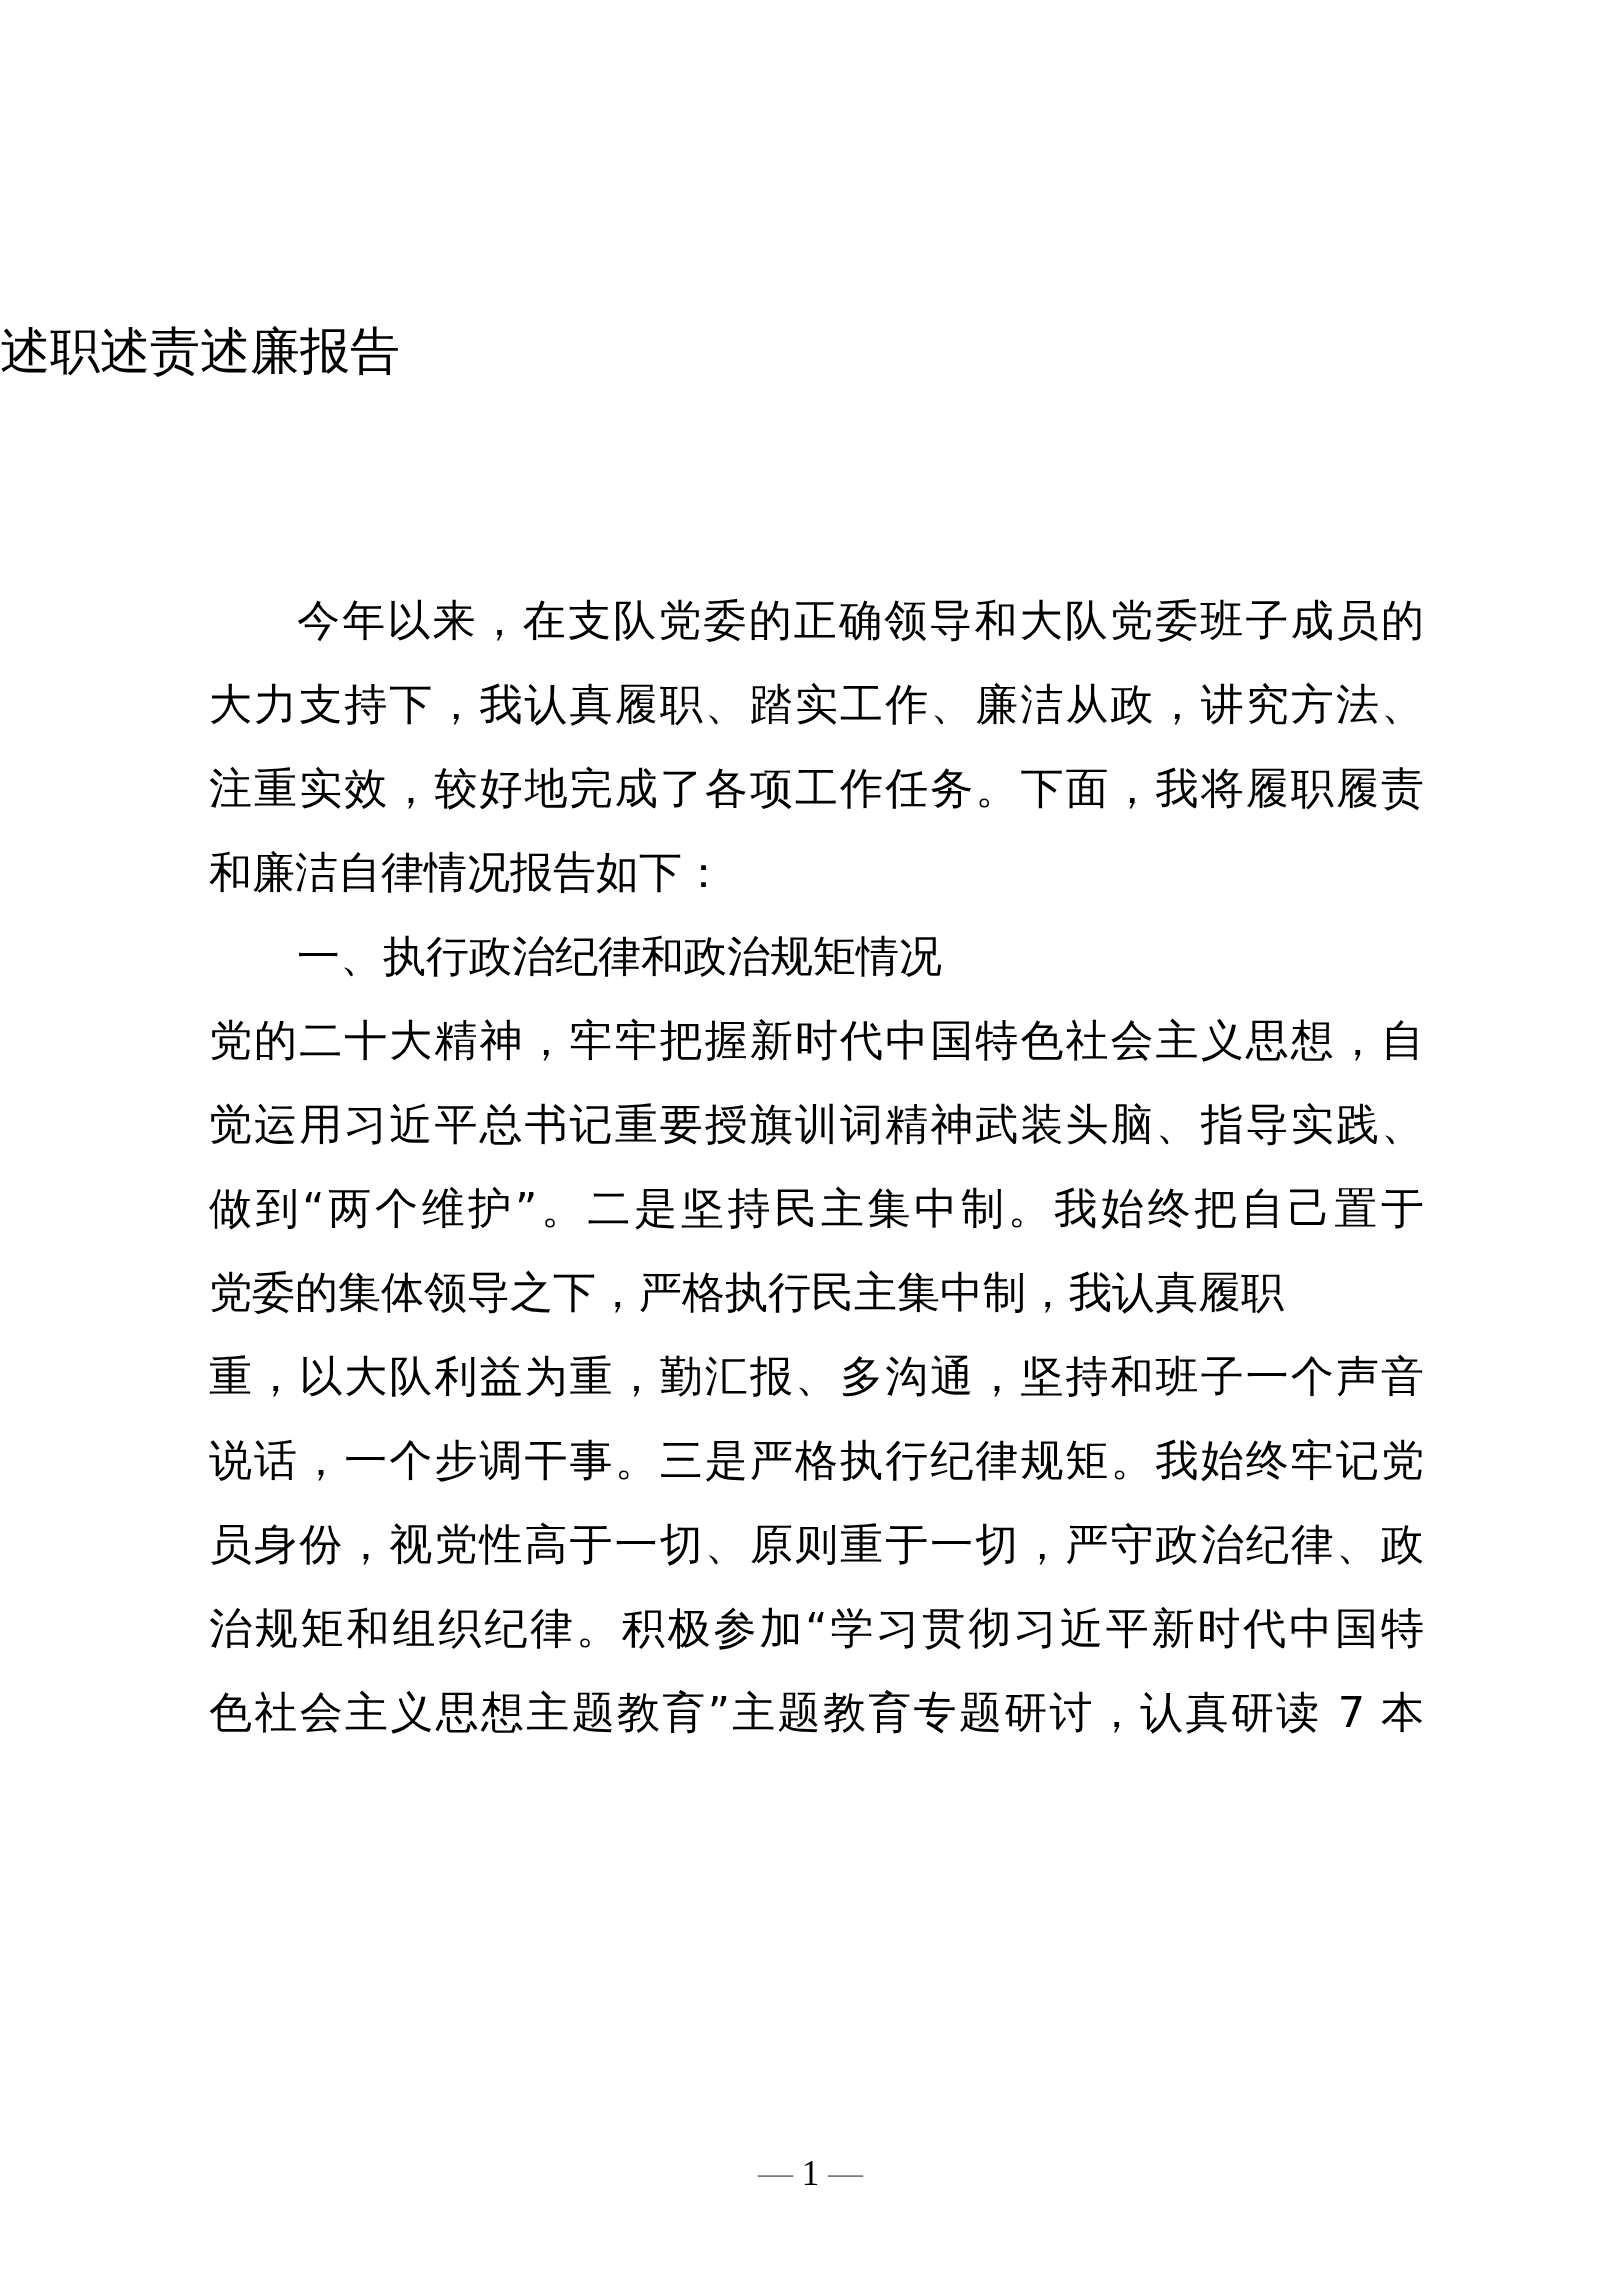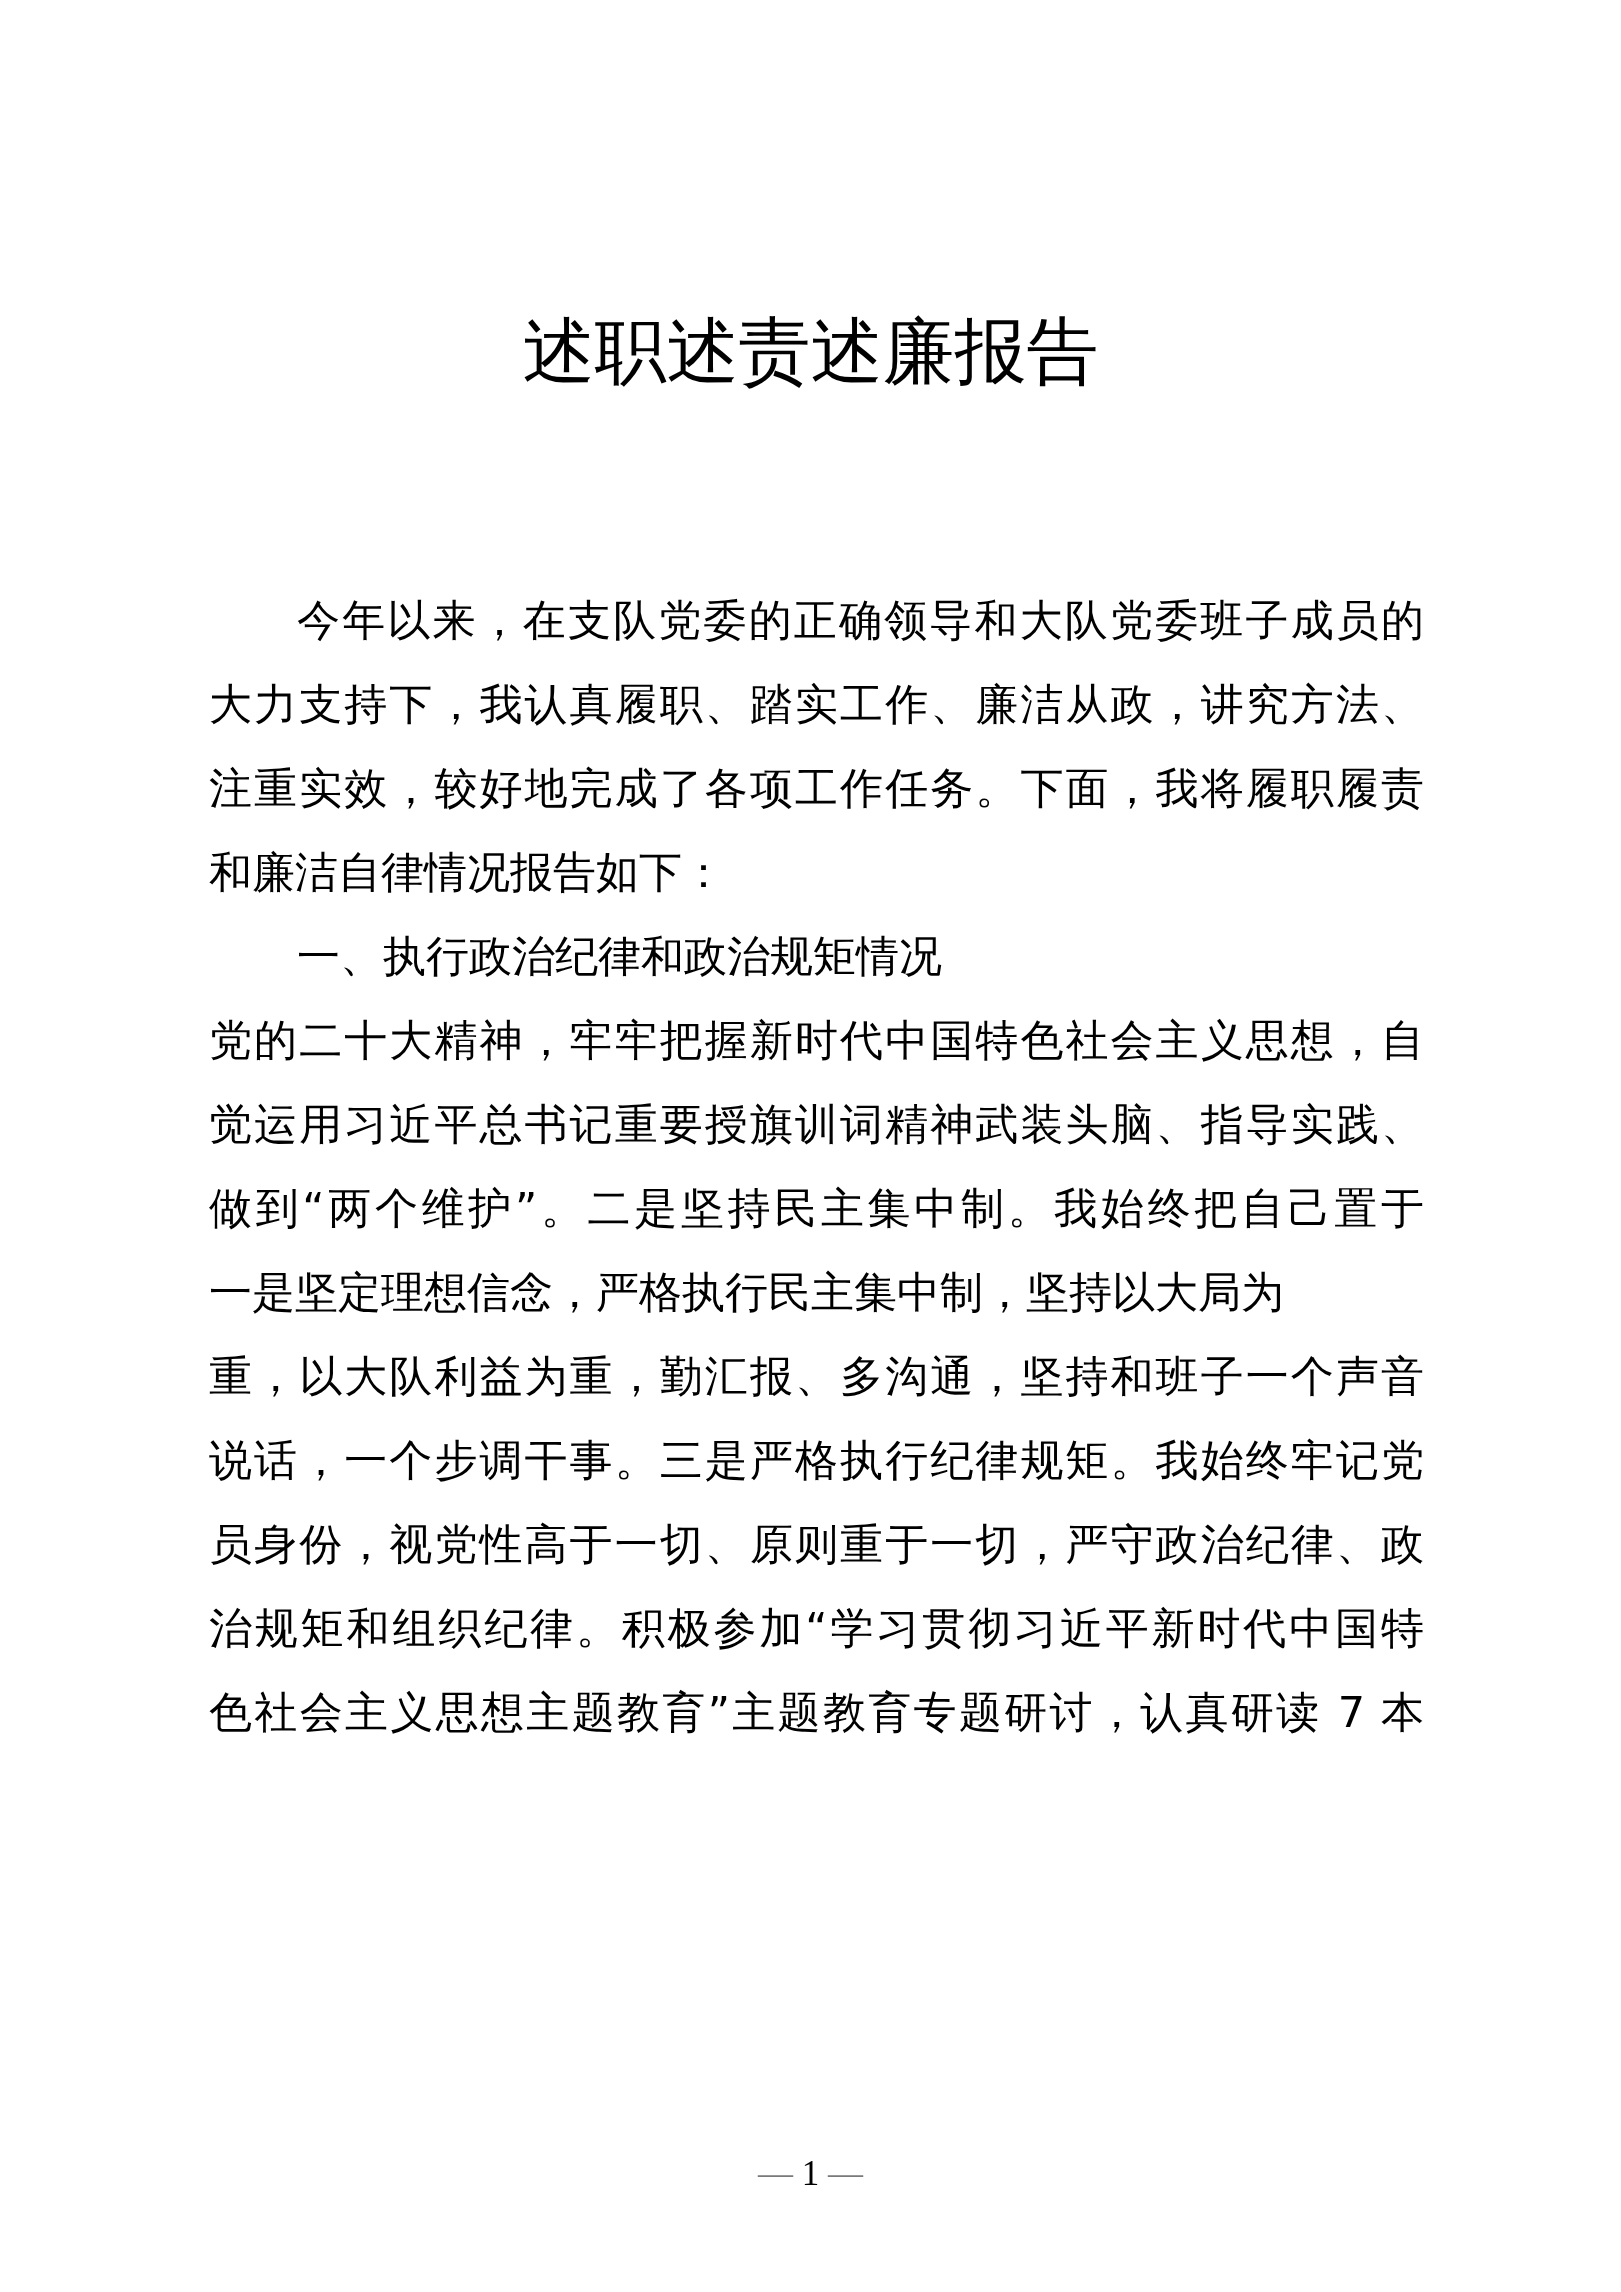--- a/index.html
+++ b/index.html
@@ -20,22 +20,22 @@
       left: 0; top: 0;
       width: 1621px;
       height: 2293px;
       background: #ffffff;
     }
     .title {
       position: absolute;
       left: 0;
       width: 1621px;
       top: 312px;
-      text-align: center;
-      font-size: 72px;
+      text-align: left;
+      font-size: 50px;
       line-height: 78px;
       letter-spacing: 0px;
       font-weight: normal;
       white-space: nowrap;
     }
     .body {
       position: absolute;
       left: 209px;
       top: 578px;
       width: 1215px;
@@ -87,21 +87,21 @@
     <div class="line indent">今年以来，在支队党委的正确领导和大队党委班子成员的</div>
     <div class="line">大力支持下，我认真履职、踏实工作、廉洁从政，讲究方法、</div>
     <div class="line">注重实效，较好地完成了各项工作任务。下面，我将履职履责</div>
     <div class="line last">和廉洁自律情况报告如下：</div>
 
     <div class="line indent heading">一、执行政治纪律和政治规矩情况</div>
 
     <div class="line">党的二十大精神，牢牢把握新时代中国特色社会主义思想，自</div>
     <div class="line">觉运用习近平总书记重要授旗训词精神武装头脑、指导实践、</div>
     <div class="line">做到“两个维护”。二是坚持民主集中制。我始终把自己置于</div>
-    <div class="line last">一是坚定理想信念，严格执行民主集中制，坚持以大局为</div>
+    <div class="line last">党委的集体领导之下，严格执行民主集中制，我认真履职</div>
     <div class="line">重，以大队利益为重，勤汇报、多沟通，坚持和班子一个声音</div>
     <div class="line">说话，一个步调干事。三是严格执行纪律规矩。我始终牢记党</div>
     <div class="line">员身份，视党性高于一切、原则重于一切，严守政治纪律、政</div>
     <div class="line">治规矩和组织纪律。积极参加“学习贯彻习近平新时代中国特</div>
     <div class="line">色社会主义思想主题教育”主题教育专题研讨，认真研读 7 本</div>
   </div>
 
   <div class="page-number">
     <span class="dash">—</span>
     <span>1</span>

